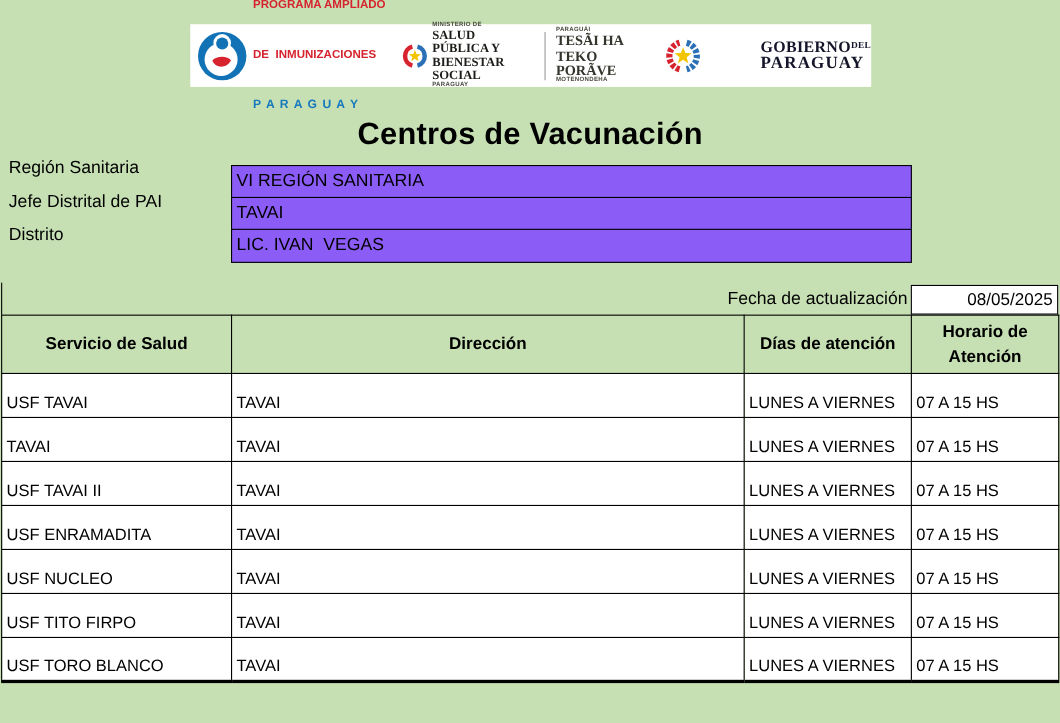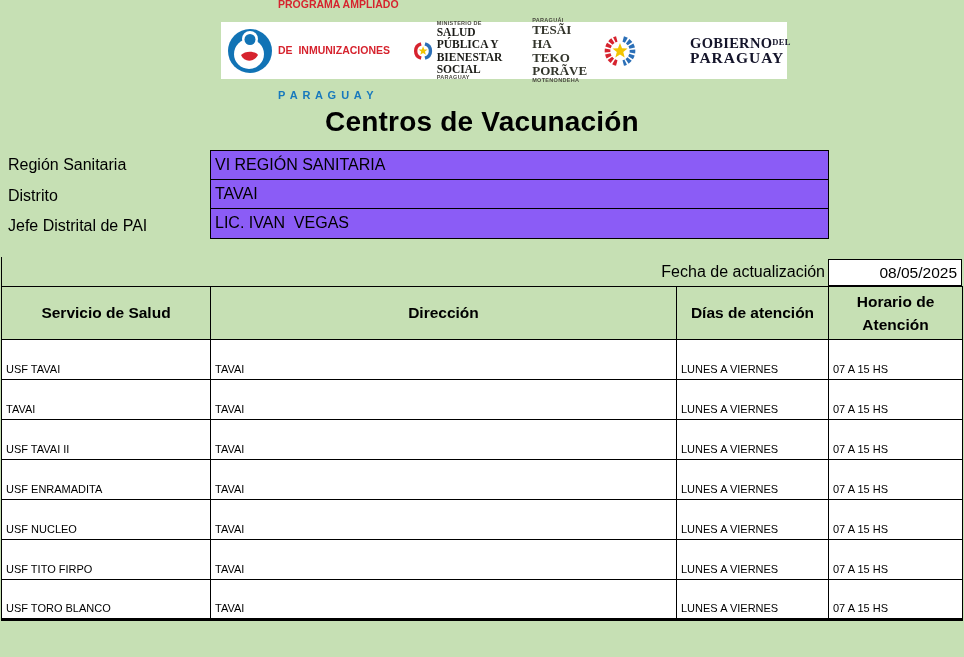--- a/index.html
+++ b/index.html
@@ -6,24 +6,24 @@
   body{
     width:964px;height:657px;
     background:#c6e0b4;
     position:relative;
     overflow:hidden;
     font-family:"Liberation Sans", sans-serif;
     color:#000;
   }
   
   .logo-bar{
-    position:absolute;left:173px;top:22px;width:566px;height:57px;
+    position:absolute;left:173px;top:22px;width:619px;height:57px;
     background:#fff;
     display:flex;align-items:center;
-    padding-left:6px;box-sizing:border-box;margin-left:48px;
+    padding-left:6px;box-sizing:border-box;
   }
   .logo{display:flex;align-items:center;}
   .pai-text{margin-left:5px;line-height:1.08;white-space:pre;}
   .pai-red{color:#d6232e;font-weight:bold;font-size:10.5px;}
   .pai-blue{color:#1779bd;font-weight:bold;font-size:11px;letter-spacing:1px;}
   .mspbs{margin-left:14px;}
   .mspbs-text{margin-left:4px;line-height:1;}
   .tiny{font-size:5.5px;font-weight:bold;color:#4a4a40;letter-spacing:.3px;}
   .serif-main{
     font-family:"Liberation Serif", serif;
@@ -38,21 +38,21 @@
   .gob-line1{font-size:14.5px;letter-spacing:.3px;}
   .gob-del{font-size:8.5px;vertical-align:3px;letter-spacing:.3px;}
   .gob-line2{font-size:15.5px;letter-spacing:1px;}
   
   .title{
     position:absolute;left:0;top:106px;width:100%;
     text-align:center;font-size:28px;font-weight:bold;margin:0;
     letter-spacing:.2px;
   }
   
-  .form-labels{position:absolute;left:8px;top:150px;}
+  .form-labels{position:absolute;left:8px;top:138px;}
   .form-label{height:30.6px;display:flex;align-items:center;font-size:16px;}
   .form-boxes{position:absolute;left:210px;top:150px;width:619px;}
   .form-box{
     height:30.6px;background:#8b5cf6;border:1.6px solid #000;
     box-sizing:border-box;display:flex;align-items:center;
     padding-left:4px;font-size:16px;white-space:pre-wrap;
   }
   .form-box + .form-box{margin-top:-1.6px;}
   
   .fecha-label{
@@ -74,21 +74,21 @@
     position:absolute;left:1px;top:286px;width:961px;
     border-collapse:collapse;table-layout:fixed;
   }
   th{
     height:52px;background:#c6e0b4;border:1.6px solid #000;
     font-size:15.5px;font-weight:bold;text-align:center;vertical-align:middle;
     line-height:1.5;padding:0 4px;
   }
   td{
     height:40px;background:#fff;border:1.6px solid #000;
-    font-size:11px;text-align:left;vertical-align:bottom;
+    font-size:15px;text-align:left;vertical-align:bottom;
     padding:0 2px 4px 4px;box-sizing:border-box;
     overflow:hidden;white-space:nowrap;
   }
   tbody tr:last-child td{border-bottom:3px solid #000;}
 </style>
 </head>
 <body>
 
 <div>
 
@@ -146,22 +146,22 @@
         </div>
         <div class="gob-line2">PARAGUAY</div>
       </div>
     </div>
   </div>
 
   <h1 class="title">Centros de Vacunación</h1>
 
   <div class="form-labels">
     <div class="form-label">Región Sanitaria</div>
+    <div class="form-label">Jefe Distrital de PAI</div>
     <div class="form-label">Distrito</div>
-    <div class="form-label">Jefe Distrital de PAI</div>
   </div>
 
   <div class="form-boxes">
     <div class="form-box">VI REGIÓN SANITARIA</div>
     <div class="form-box">TAVAI</div>
     <div class="form-box">LIC. IVAN  VEGAS</div>
   </div>
 
   <div class="fecha-label">Fecha de actualización</div>
   <div class="fecha-box">08/05/2025</div>

